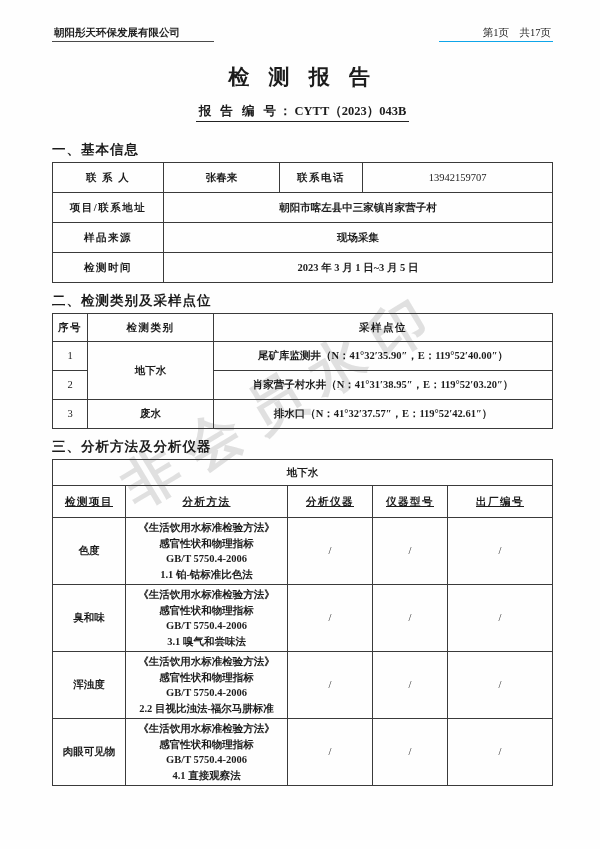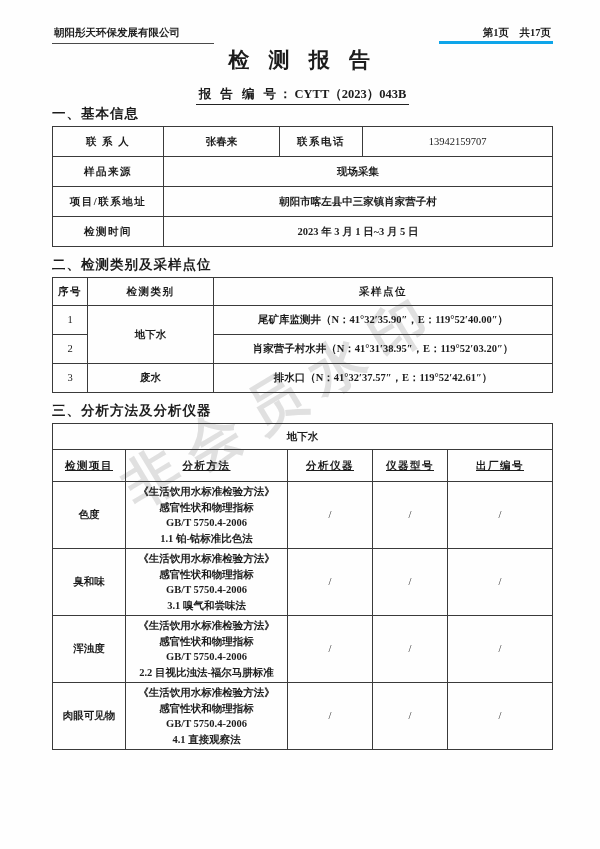--- a/index.html
+++ b/index.html
@@ -25,31 +25,31 @@
     transform:rotate(-31deg);
     transform-origin:0 50%;
     z-index:1;
     font-weight:bold;
     pointer-events:none;
   }
 
   
   .hdr{display:flex;justify-content:space-between;font-size:10.5px;line-height:14px;}
   .hdr .company{border-bottom:1px solid #4a4a4a;padding:0 34px 1px 2px;font-weight:bold;}
-  .hdr .pageinfo{border-bottom:3px solid #0ea5e9;padding:0 2px 1px 44px;font-weight:bold;}
+  .hdr .pageinfo{border-bottom:1px solid #0ea5e9;padding:0 2px 1px 44px;font-weight:normal;}
 
   .title{
-    text-align:center;margin-top:3px;
+    text-align:center;margin-top:22px;
     font-size:21px;font-weight:bold;letter-spacing:7px;line-height:26px;
   }
   .report-line{text-align:center;margin-top:13px;font-size:12.5px;line-height:17px;}
   .report-line .ul{display:inline-block;border-bottom:1.5px solid #222;padding:0 3px 1px;font-weight:bold;}
   .report-line .lbl{letter-spacing:3px;}
 
-  .sec-heading{font-size:13.5px;font-weight:bold;line-height:18px;letter-spacing:1px;}
+  .sec-heading{font-size:13.5px;font-weight:bold;line-height:18px;margin-top:19px;letter-spacing:1px;}
   .sec-heading.tight{margin-top:9px;}
 
   table{width:100%;border-collapse:collapse;table-layout:fixed;margin-top:3px;border:1.5px solid #2a2a2a;}
   td{
     border:1px solid #3a3a3a;
     text-align:center;vertical-align:middle;
     font-size:10.5px;line-height:14px;
     padding:2px 3px;
     font-weight:bold;
     overflow:hidden;
@@ -93,26 +93,26 @@
           <col>
         </colgroup>
       <tbody>
       <tr>
         <td class="lab">联 系 人</td>
         <td>张春来</td>
         <td class="lab">联系电话</td>
         <td class="slash">13942159707</td>
       </tr>
       <tr>
+        <td class="lab">项目/联系地址</td>
+        <td colspan="3">朝阳市喀左县中三家镇肖家营子村</td>
+      </tr>
+      <tr>
         <td class="lab">样品来源</td>
         <td colspan="3">现场采集</td>
-      </tr>
-      <tr>
-        <td class="lab">项目/联系地址</td>
-        <td colspan="3">朝阳市喀左县中三家镇肖家营子村</td>
       </tr>
       <tr>
         <td class="lab">检测时间</td>
         <td colspan="3">2023 年 3 月 1 日~3 月 5 日</td>
       </tr>
     </tbody>
       </table>
 
     <div class="sec-heading tight">二、检测类别及采样点位</div>
     <table class="t2">

